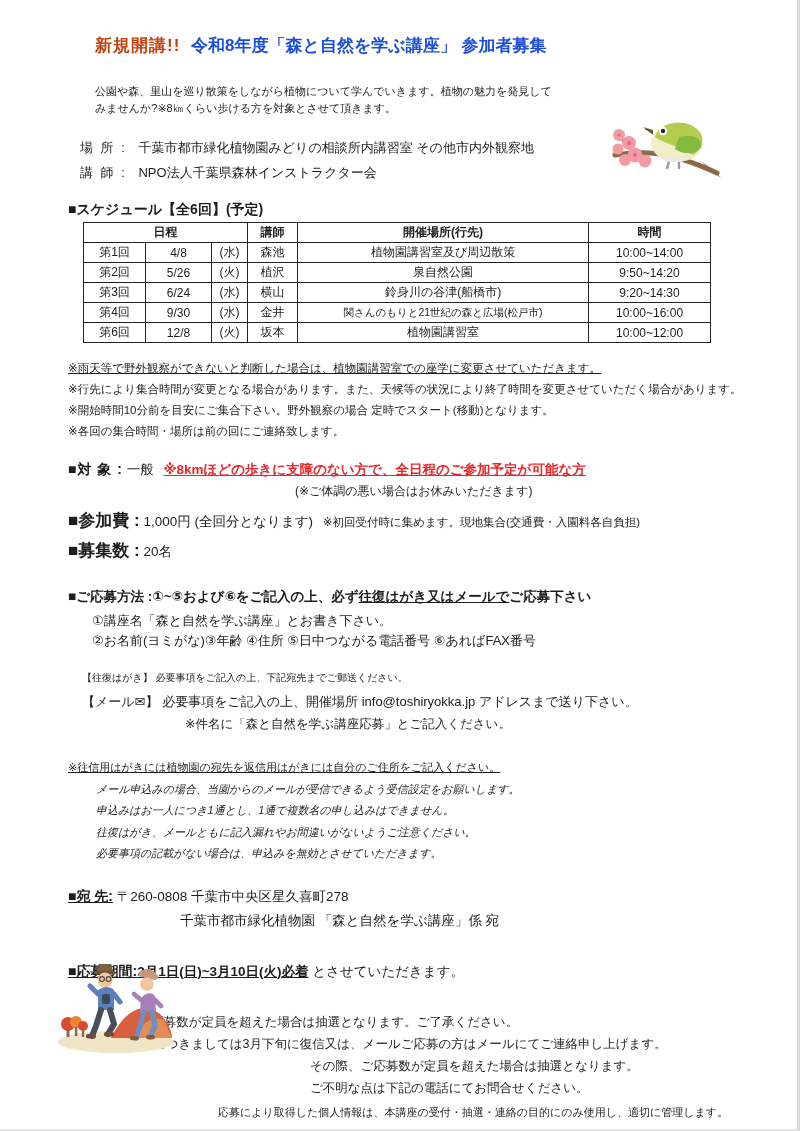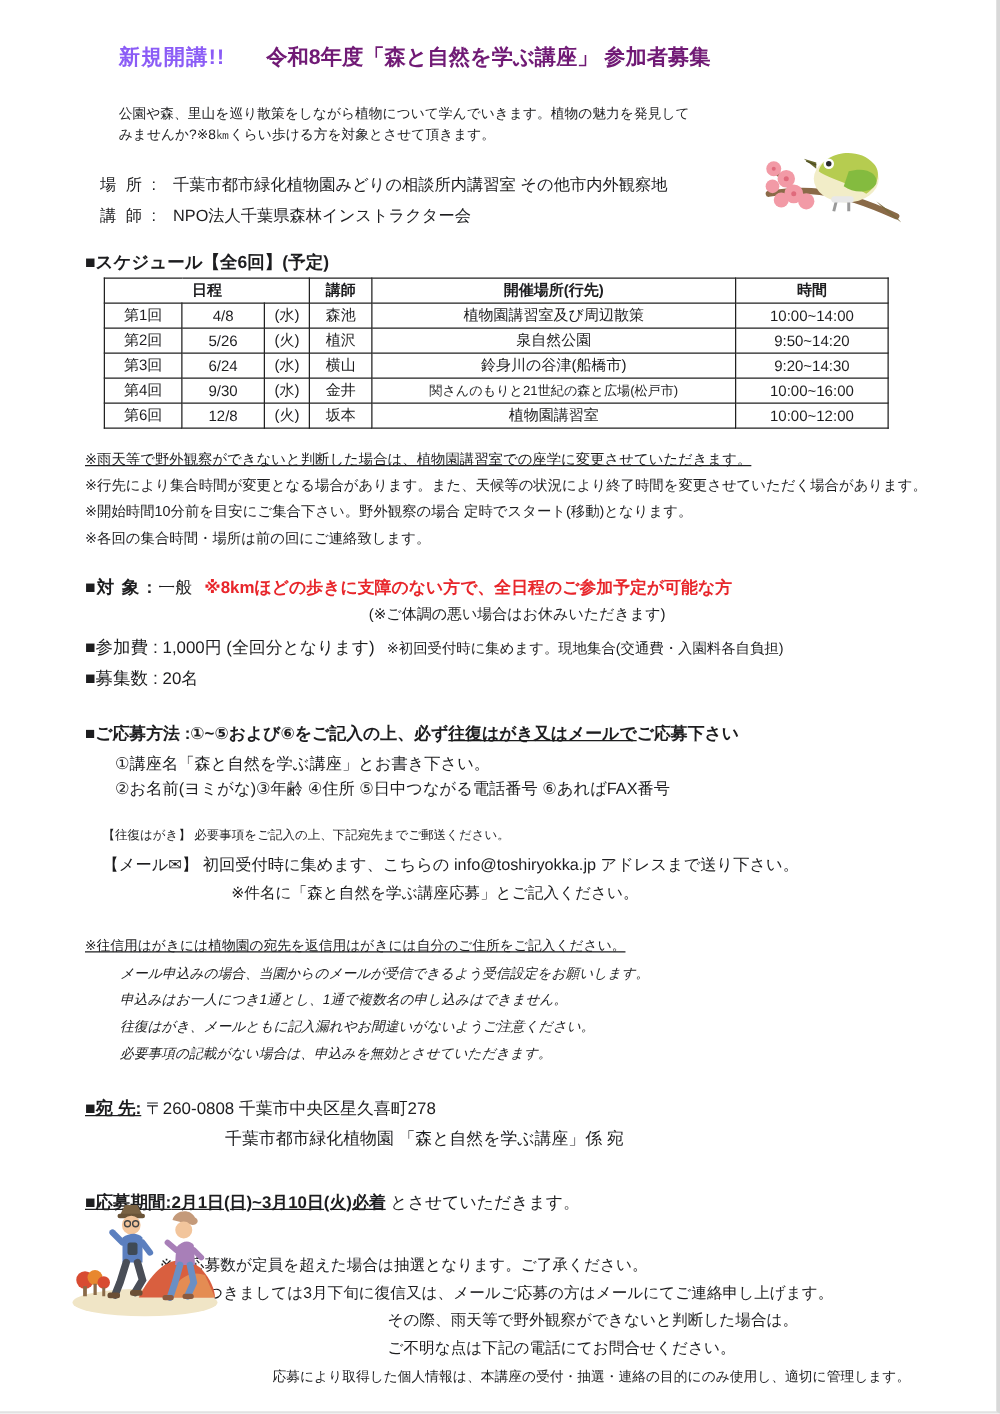--- a/index.html
+++ b/index.html
@@ -4,38 +4,38 @@
 <style>
   html,body{margin:0;padding:0;background:#fff;}
   .page{
     position:relative;width:800px;height:1131px;background:#ffffff;
     font-family:"Liberation Sans","DejaVu Sans",sans-serif;
     color:#1d1d1f;overflow:hidden;
     border-right:3px solid #d8d8d8;border-bottom:2px solid #e2e2e2;
     box-sizing:border-box;
   }
   .title-row{padding:34px 0 0 95px;font-weight:bold;font-size:17px;white-space:nowrap;}
-  .badge{color:#8b5cf6;letter-spacing:1px;}
-  .doc-title{margin-left:28px;color:#701a75;}
+  .badge{color:#c2410c;letter-spacing:1px;}
+  .doc-title{margin-left:6px;color:#1d4ed8;}
   .intro{margin:26px 0 0 95px;font-size:11px;line-height:17px;}
   .meta{margin:18px 0 0 80px;font-size:13px;line-height:25px;}
   .meta .lbl{letter-spacing:2px;margin-right:8px;}
   .sched-heading{margin:16px 0 3px 68px;font-size:14px;font-weight:bold;}
   table.sched{border-collapse:collapse;margin-left:83px;width:627px;font-size:12px;table-layout:fixed;}
   table.sched th,table.sched td{border:1.4px solid #222;text-align:center;padding:1px 2px;height:17px;overflow:hidden;white-space:nowrap;}
   table.sched th{font-weight:bold;}
   td.place-sm{font-size:10.5px;}
   .notes{margin:15px 0 0 68px;font-size:11.5px;line-height:21px;}
   .u{text-decoration:underline;}
   .target{margin:19px 0 0 68px;font-size:13.5px;}
   .target .lbl{font-weight:bold;font-size:14px;letter-spacing:1px;}
-  .red-cond{color:#e8262b;font-weight:bold;margin-left:6px;}
+  .red-cond{color:#e8262b;font-weight:bold;text-decoration:underline;margin-left:6px;}
   .target-note{margin:4px 0 0 295px;font-size:12px;}
   .fee{margin:9px 0 0 68px;font-size:13.5px;}
-  .fee .lbl,.cap .lbl{font-weight:normal;font-size:14px;}
+  .fee .lbl,.cap .lbl{font-weight:bold;font-size:17px;}
   .fee .note{font-size:11.5px;margin-left:6px;}
   .cap{margin:7px 0 0 68px;font-size:13.5px;}
   .apply-h{margin:26px 0 0 68px;font-size:13.5px;font-weight:bold;}
   .apply-items{margin:5px 0 0 92px;font-size:13px;line-height:20px;}
   .postcard{margin:20px 0 0 82px;font-size:10px;}
   .mailline{margin:8px 0 0 82px;font-size:13px;}
   .subject-note{margin:5px 0 0 185px;font-size:12.5px;}
   .hagaki-notes{margin:24px 0 0 68px;font-size:11px;line-height:21.5px;}
   .hagaki-notes .ind{margin-left:28px;font-style:italic;}
   .addr{margin:19px 0 0 68px;font-size:13.5px;line-height:24px;}
@@ -200,21 +200,21 @@
   <div class="apply-items">
     <div>①講座名「森と自然を学ぶ講座」とお書き下さい。</div>
     <div>②お名前(ヨミがな)③年齢 ④住所 ⑤日中つながる電話番号 ⑥あればFAX番号</div>
   </div>
 
   <div class="postcard">
     <span>【往復はがき】</span>
     <span>必要事項をご記入の上、下記宛先までご郵送ください。</span>
   </div>
   <div class="mailline">
-    <span>【メール</span><span>✉</span><span>】</span><span> 初回受付時に集めます、こちらの </span><span>info@toshiryokka.jp</span><span> アドレスまで送り下さい。</span>
+    <span>【メール</span><span>✉</span><span>】</span><span> 必要事項をご記入の上、開催場所 </span><span>info@toshiryokka.jp</span><span> アドレスまで送り下さい。</span>
   </div>
   <div class="subject-note">※件名に「森と自然を学ぶ講座応募」とご記入ください。</div>
 
   <div class="hagaki-notes">
     <div class="u">※往信用はがきには植物園の宛先を返信用はがきには自分のご住所をご記入ください。</div>
     <div class="ind">メール申込みの場合、当園からのメールが受信できるよう受信設定をお願いします。</div>
     <div class="ind">申込みはお一人につき1通とし、1通で複数名の申し込みはできません。</div>
     <div class="ind">往復はがき、メールともに記入漏れやお間違いがないようご注意ください。</div>
     <div class="ind">必要事項の記載がない場合は、申込みを無効とさせていただきます。</div>
   </div>
@@ -227,21 +227,21 @@
     <div class="ind2">千葉市都市緑化植物園 「森と自然を学ぶ講座」係 宛</div>
   </div>
 
   <div class="period">
     <span class="lbl">■応募期間:</span><span class="bu">2月1日(日)~3月10日(火)必着</span><span> とさせていただきます。</span>
   </div>
 
   <div class="footer-notes">
     <div class="fn0">※ご応募数が定員を超えた場合は抽選となります。ご了承ください。</div>
     <div class="fn1">結果につきましては3月下旬に復信又は、メールご応募の方はメールにてご連絡申し上げます。</div>
-    <div class="fn2">その際、雨天等で野外観察ができないと判断した場合は。</div>
+    <div class="fn2">その際、ご応募数が定員を超えた場合は抽選となります。</div>
     <div class="fn3">ご不明な点は下記の電話にてお問合せください。</div>
     <div class="fn4">応募により取得した個人情報は、本講座の受付・抽選・連絡の目的にのみ使用し、適切に管理します。</div>
 
   </div>
 
   <div class="hikers">
     <svg width="122" height="105" viewBox="0 0 122 105">
       <ellipse cx="60" cy="92" rx="58" ry="11" fill="#f0e5c6"></ellipse>
       <path d="M55 88 C 70 58, 88 52, 104 64 C 112 72, 116 82, 116 88 Z" fill="#d95f3f"></path>
       <path d="M78 88 C 86 72, 96 66, 108 70 L 116 88 Z" fill="#e8a05c" opacity="0.7"></path>

